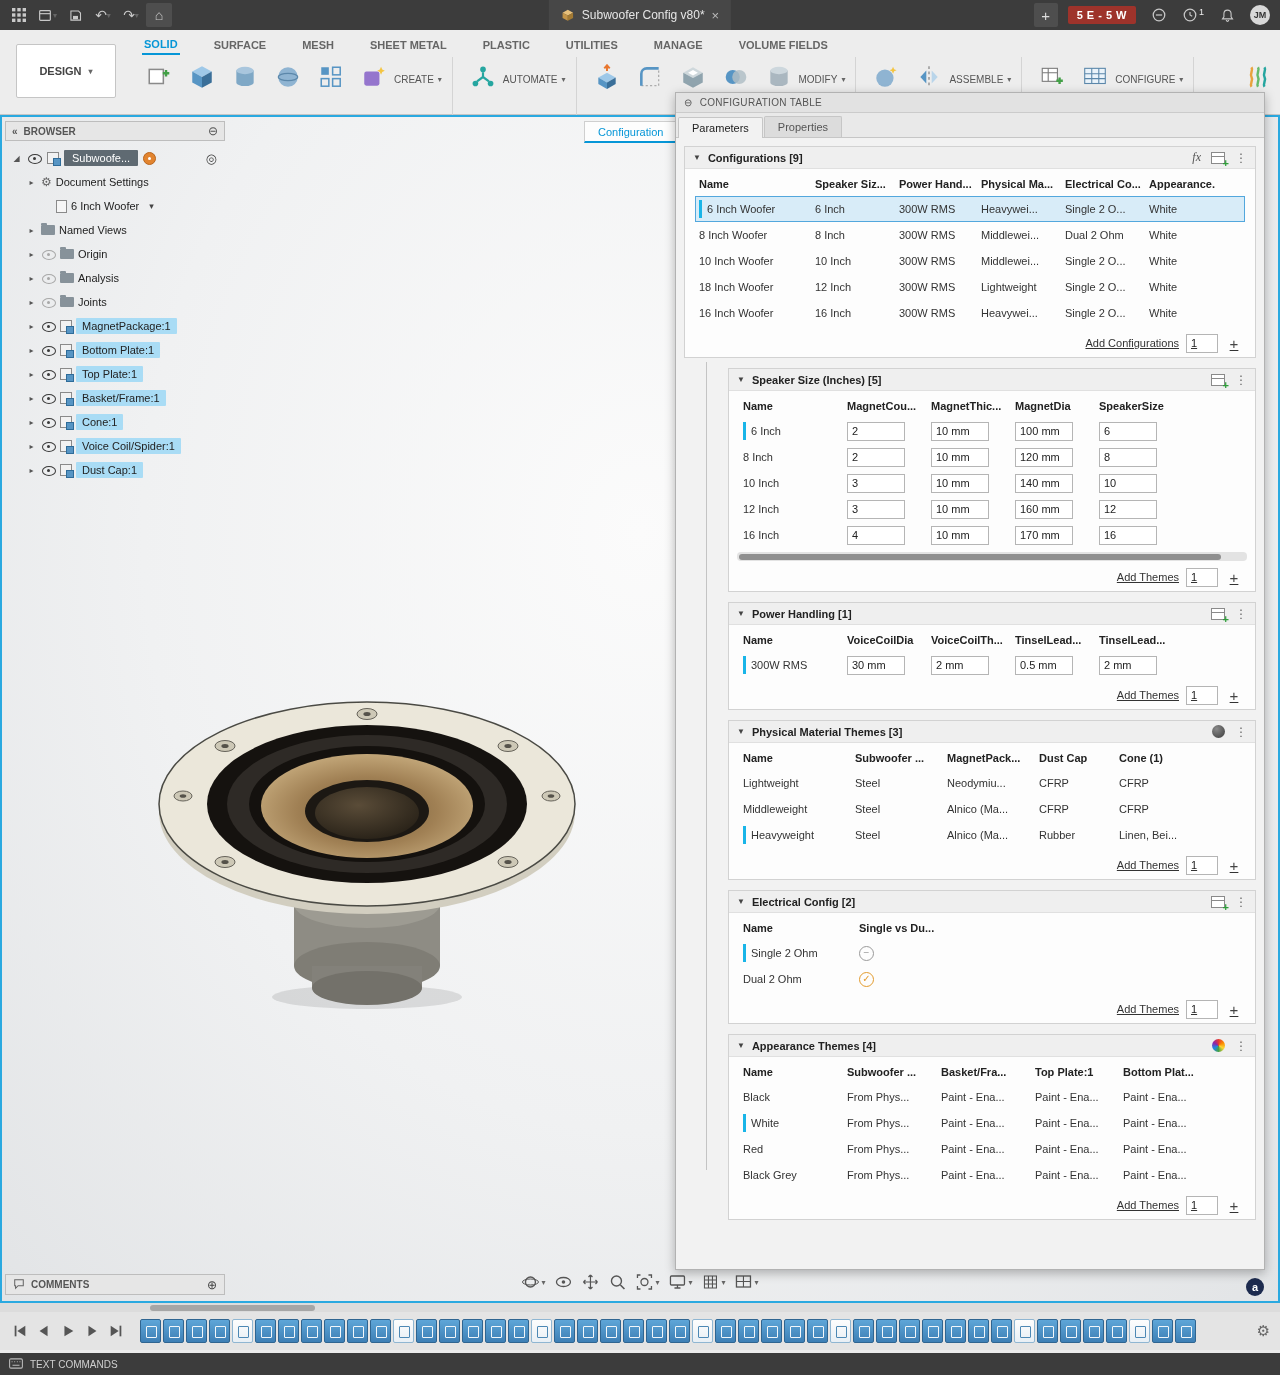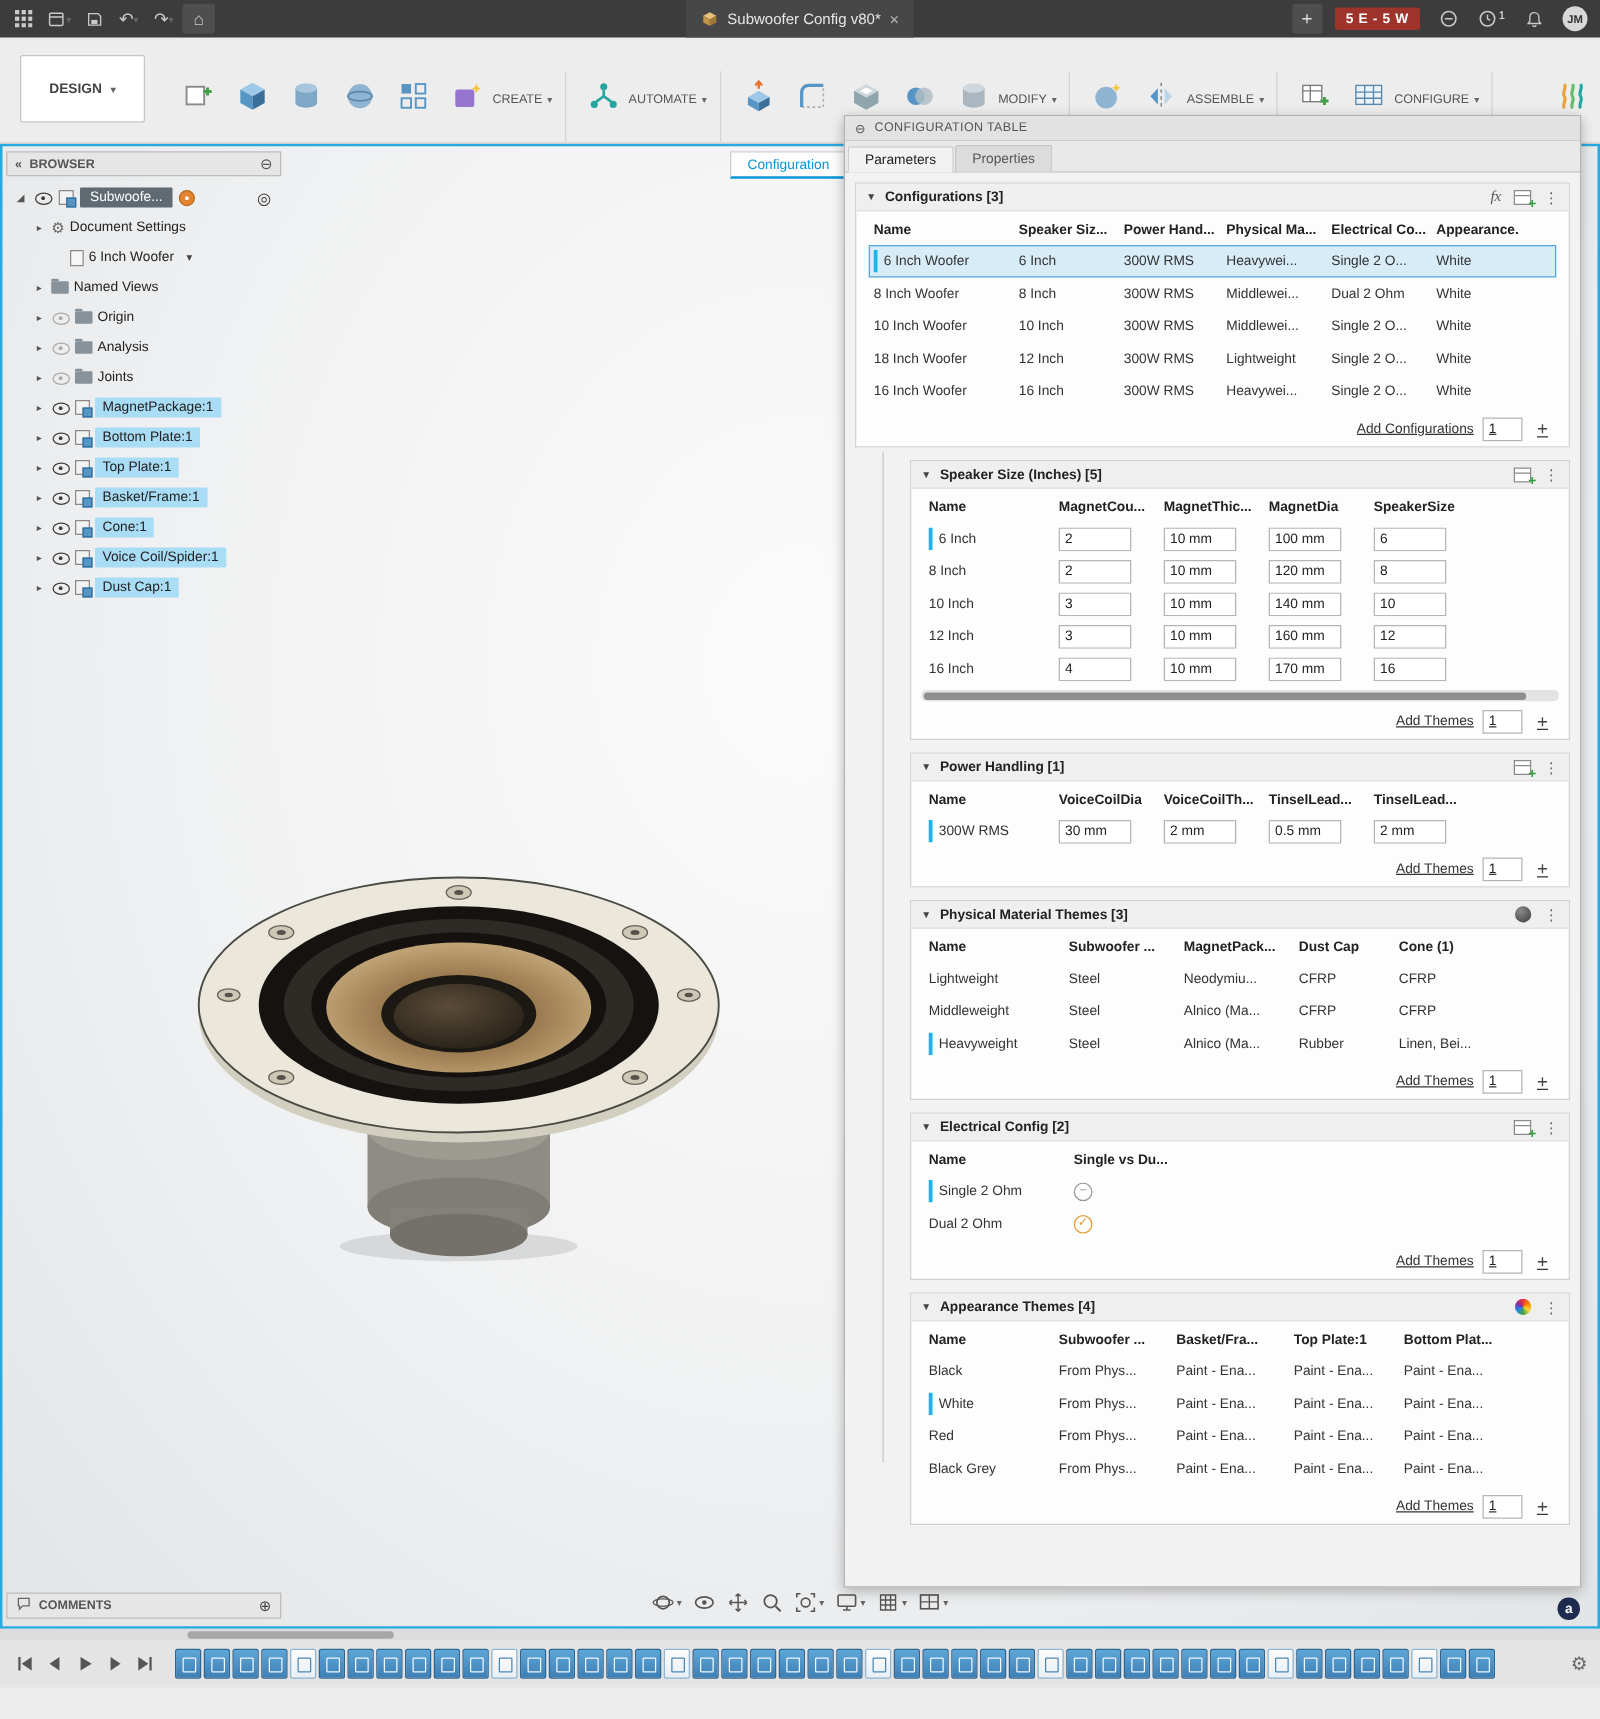--- a/index.html
+++ b/index.html
@@ -202,20 +202,30 @@
         </span>
       <span class="avatar">JM</span>
     </div>
   </div>
 
   <div class="ribbon">
     <div class="design-btn">
       <span>DESIGN</span>
         <span class="caret">▾</span>
     </div>
+    <div class="rtabs">
+        <div class="rtab active">SOLID</div>
+        <div class="rtab">SURFACE</div>
+        <div class="rtab">MESH</div>
+        <div class="rtab">SHEET METAL</div>
+        <div class="rtab">PLASTIC</div>
+        <div class="rtab">UTILITIES</div>
+        <div class="rtab">MANAGE</div>
+        <div class="rtab">VOLUME FIELDS</div>
+      </div>
     <div class="ricons">
       <div class="rgroup">
         <div class="rgroup-icons">
           <span class="ricon">
               <svg width="26" height="26" viewBox="0 0 24 24">
                 <rect x="3" y="5" width="13" height="13" fill="#fff" stroke="#8a8a8a" stroke-width="1.4"></rect>
                 <path d="M15.5 8.5h6M18.5 5.5v6" stroke="#43a047" stroke-width="2.2"></path>
               </svg>
             </span>
           <span class="ricon">
@@ -576,21 +586,21 @@
     </div>
     <div class="cpanel-tabs">
         <div class="ctab active">Parameters</div>
         <div class="ctab">Properties</div>
       </div>
     <div class="cbody">
       <div>
           <div class="section">
             <div class="sec-head">
               <span class="tri">▼</span>
-              <span class="sec-title">Configurations [3]</span>
+              <span class="sec-title">Configurations [9]</span>
               <span class="sec-icons">
                 <span class="ic-fx">fx</span>
                 <span class="ic-addcol">
                   <span class="plus-g">+</span>
                 </span>
                 <span class="ic-menu">⋮</span>
               </span>
             </div>
             <div class="sec-table">
               <div class="trow thead">
@@ -1116,14 +1126,21 @@
         <div class="tl-item"></div>
         <div class="tl-item"></div>
         <div class="tl-item"></div>
         <div class="tl-item alt"></div>
         <div class="tl-item"></div>
         <div class="tl-item"></div>
       </div>
     <span class="tl-gear">⚙</span>
   </div>
 
+  <div class="statusbar">
+    <span><svg width="14" height="11" viewBox="0 0 16 12">
+          <rect x="0.7" y="0.7" width="14.6" height="10.6" rx="1.5" fill="none" stroke="#bbb" stroke-width="1.2"></rect>
+          <path d="M3 4h1M6 4h1M9 4h1M12 4h1M4 8h8" stroke="#bbb" stroke-width="1.2"></path>
+        </svg></span>
+    <span>TEXT COMMANDS</span>
+  </div>
 
 </div>
 
 </body></html>

